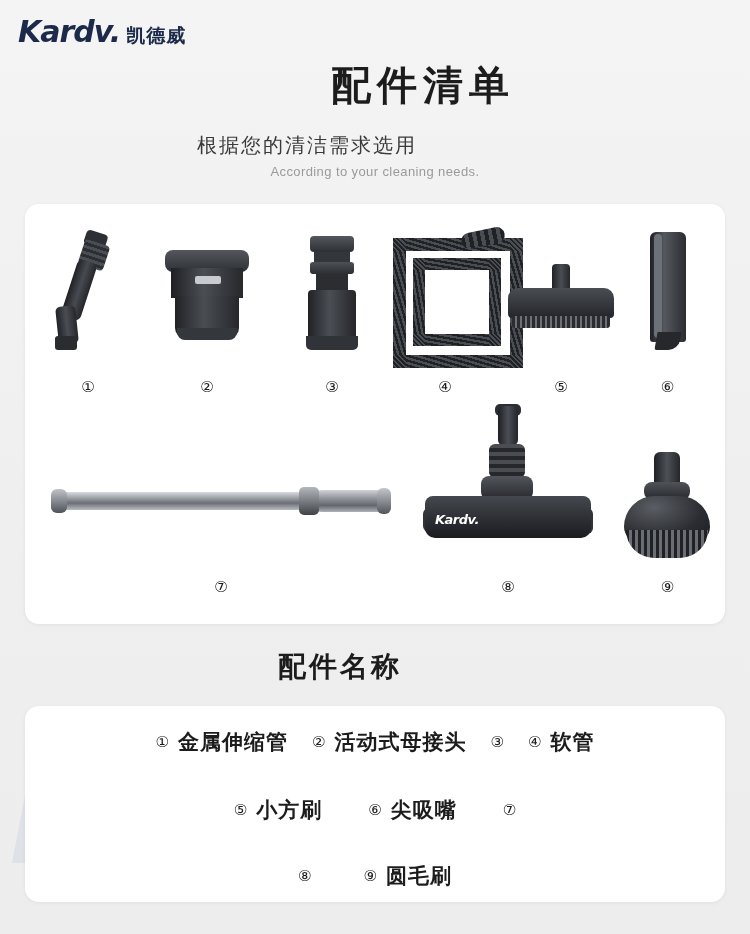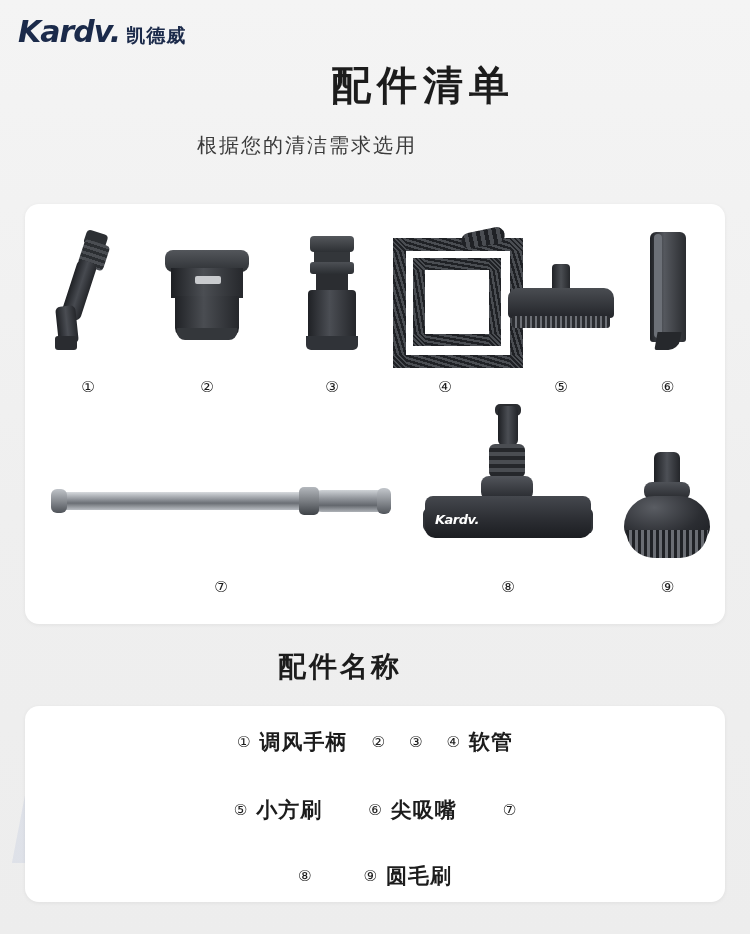--- a/index.html
+++ b/index.html
@@ -251,20 +251,21 @@
 
 <div class="page">
 
   <div class="brand">
     <span class="brand-k">Kardv.</span>
     <span class="brand-cn">凯德威</span>
   </div>
 
   <div class="title-main">配件清单</div>
   <div class="title-sub">根据您的清洁需求选用</div>
+  <div class="title-en">According to your cleaning needs.</div>
 
   <div class="card-parts">
 
     <div class="part" style="left:8px; top:20px; width:110px;">
       <div class="part-img">
         <div class="shape h1-top"></div>
         <div class="shape h1-rings"></div>
         <div class="shape h1-body"></div>
         <div class="shape h1-bend"></div>
         <div class="shape h1-tip"></div>
@@ -361,24 +362,25 @@
 
   <div class="title-names">配件名称</div>
 
   <div class="watermark">Kardv. 凯德威</div>
 
   <div class="card-names">
 
     <div class="name-row r1">
       <div class="name-item">
         <span class="name-num">①</span>
-        <span class="name-label">调风手柄</span>
+        <span class="name-label">金属伸缩管</span>
       </div>
       <div class="name-item">
         <span class="name-num">②</span>
+        <span class="name-label">活动式母接头</span>
       </div>
       <div class="name-item">
         <span class="name-num">③</span>
       </div>
       <div class="name-item">
         <span class="name-num">④</span>
         <span class="name-label">软管</span>
       </div>
     </div>
 

